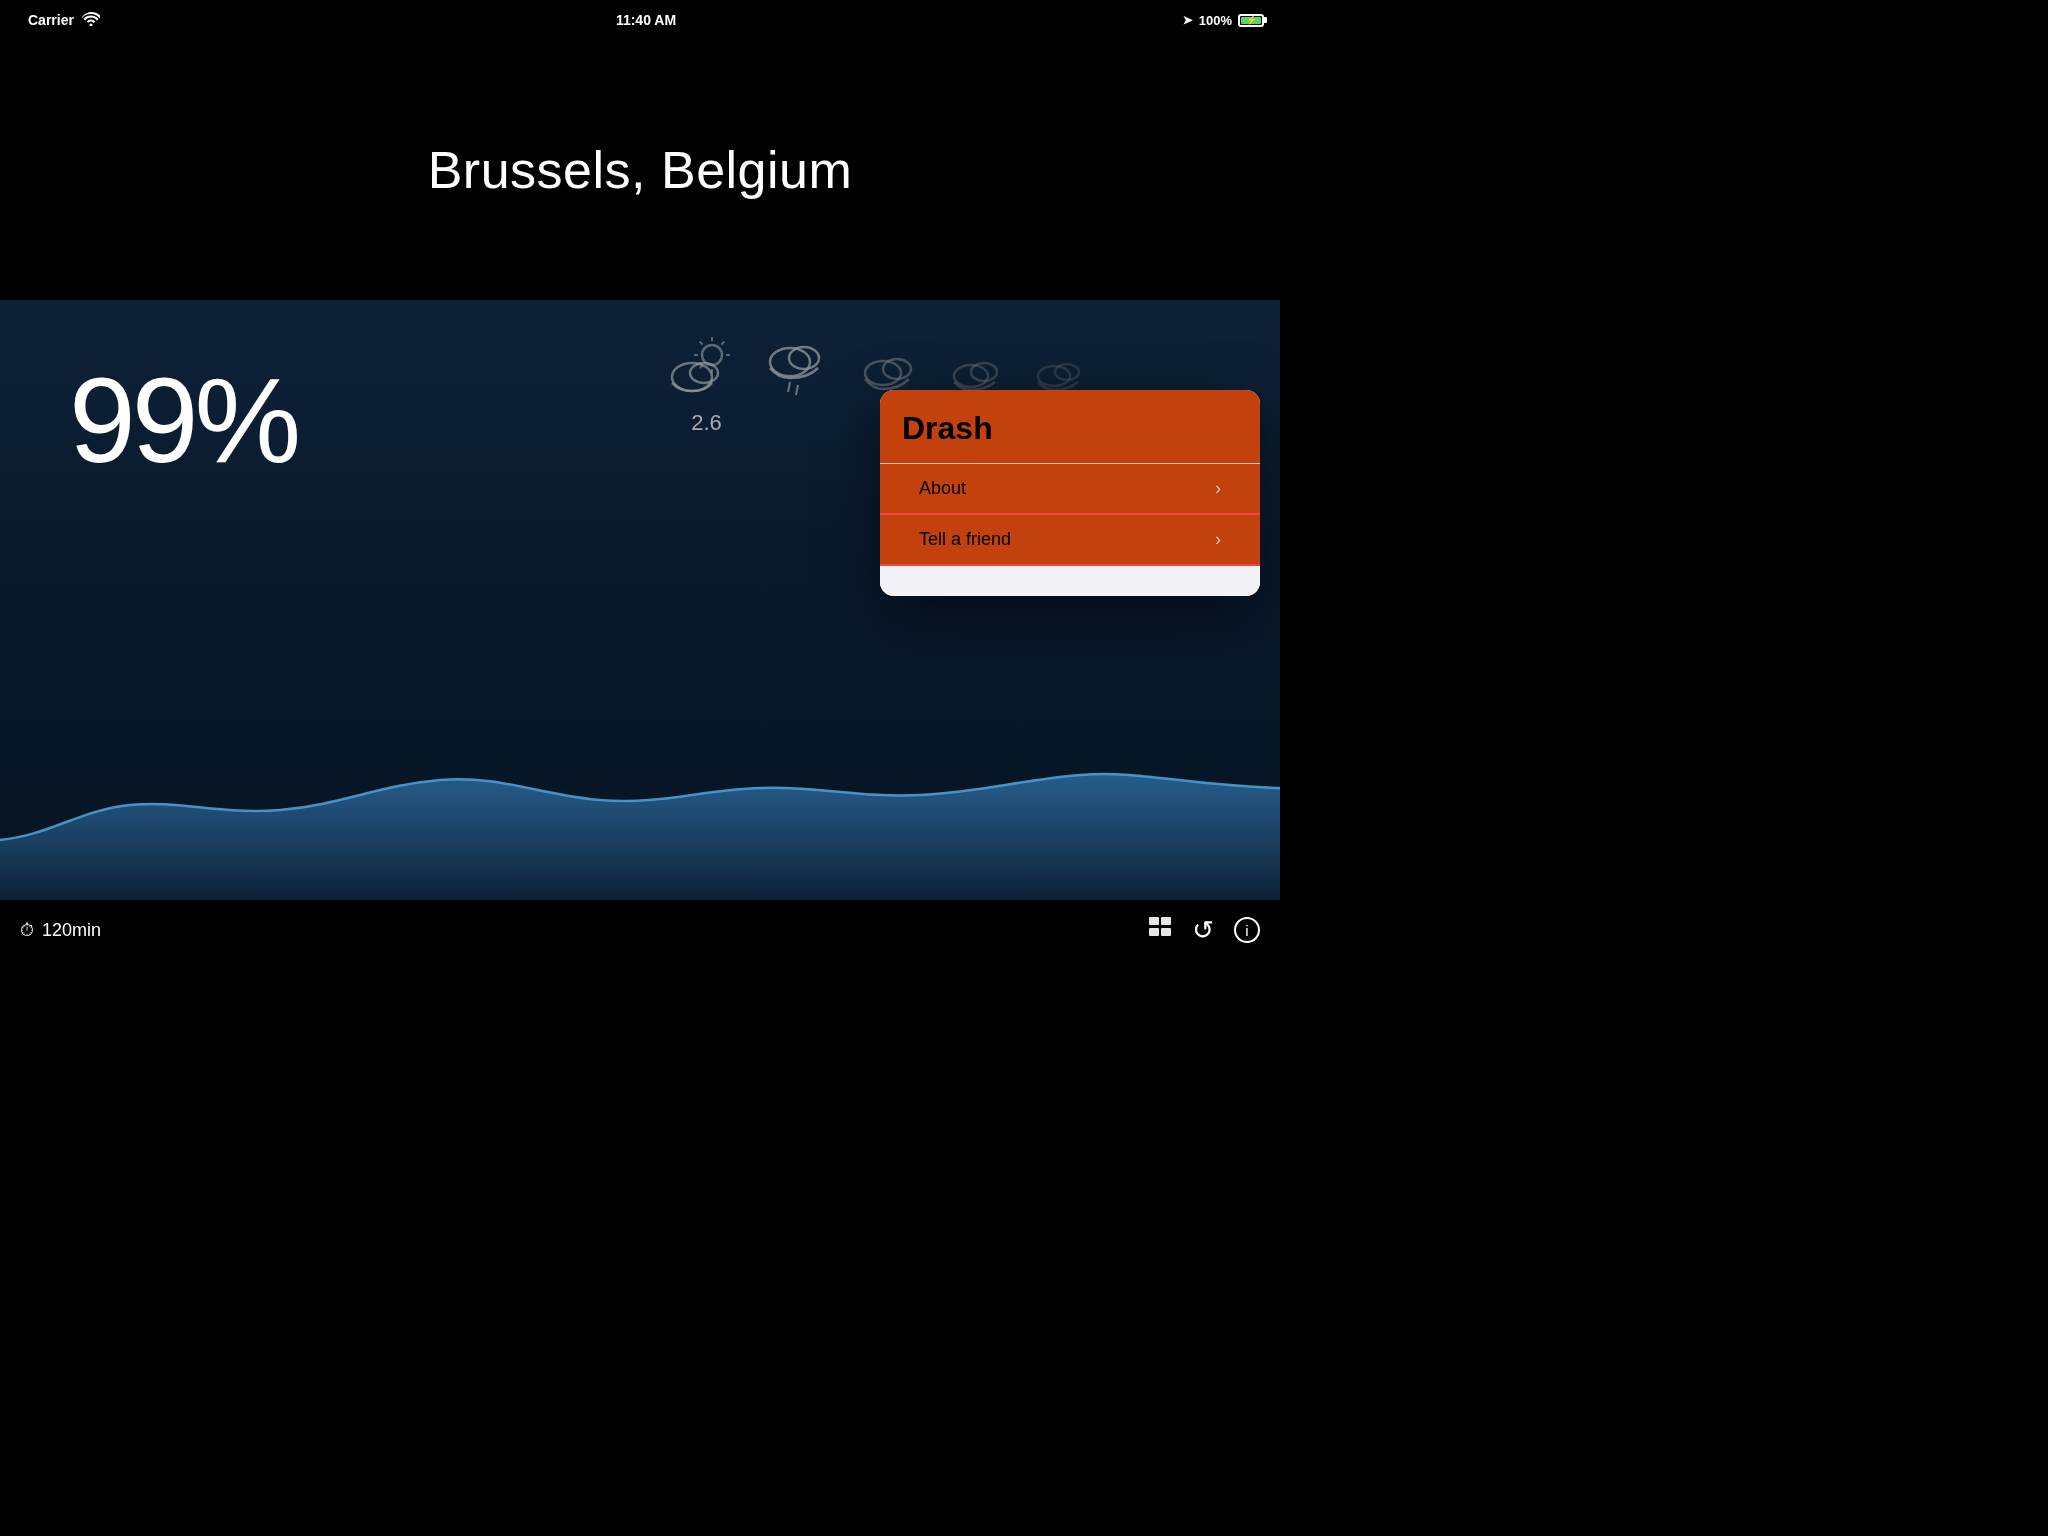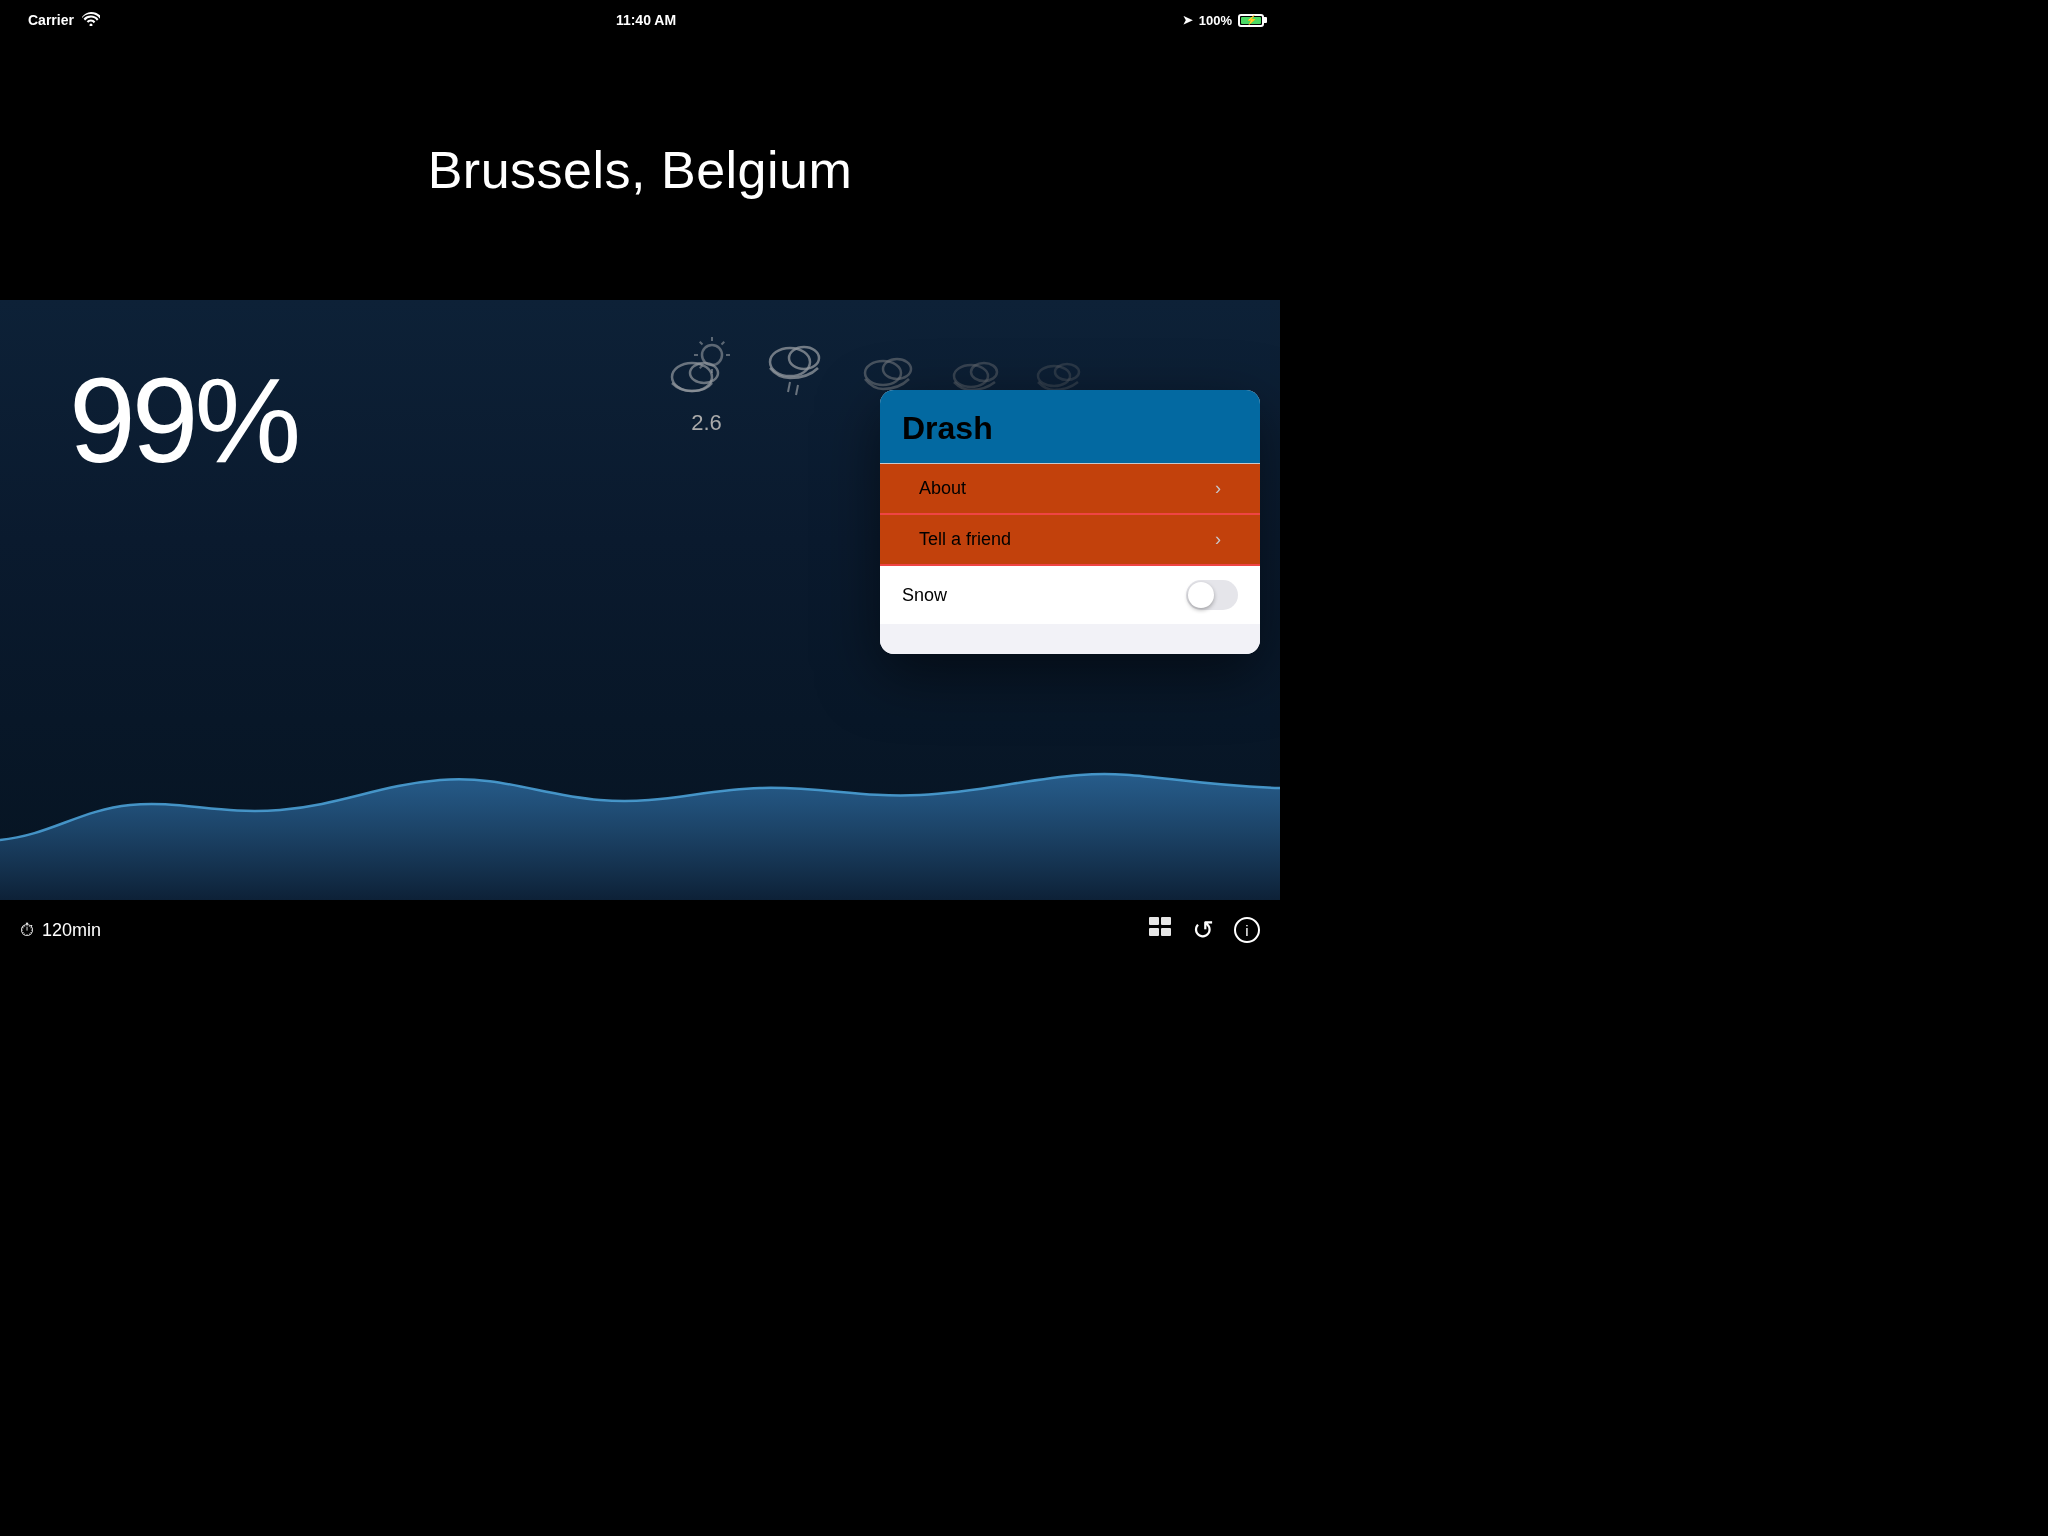--- a/index.html
+++ b/index.html
@@ -178,21 +178,21 @@
       box-shadow: 0 20px 60px rgba(0,0,0,0.5);
       overflow: hidden;
       z-index: 200;
     }
 
     #popup-title {
       padding: 20px 22px 16px;
       font-size: 32px;
       font-weight: 700;
       color: #000;
-      background: #0369a1;
+      background: #c2410c;
       border-bottom: 1px solid #c8c8cc;
     }
 
     .menu-item {
       display: flex;
       align-items: center;
       justify-content: space-between;
       padding: 14px 39px;
       background: #c2410c;
       border-bottom: 2px solid #ef4444;
@@ -419,23 +419,17 @@
   <div class="menu-item">
     <span class="menu-item-label">About</span>
     <span class="menu-chevron">›</span>
   </div>
   <div class="menu-item">
     <span class="menu-item-label">Tell a friend</span>
     <span class="menu-chevron">›</span>
   </div>
 
 
-  <div class="menu-toggle-row">
-    <span class="toggle-label">Snow</span>
-    <div class="toggle-switch">
-      <div class="toggle-knob"></div>
-    </div>
-  </div>
 
   <div id="popup-tail">
     <div class="popup-tail-arrow"></div>
   </div>
 </div>
 
 </body></html>

